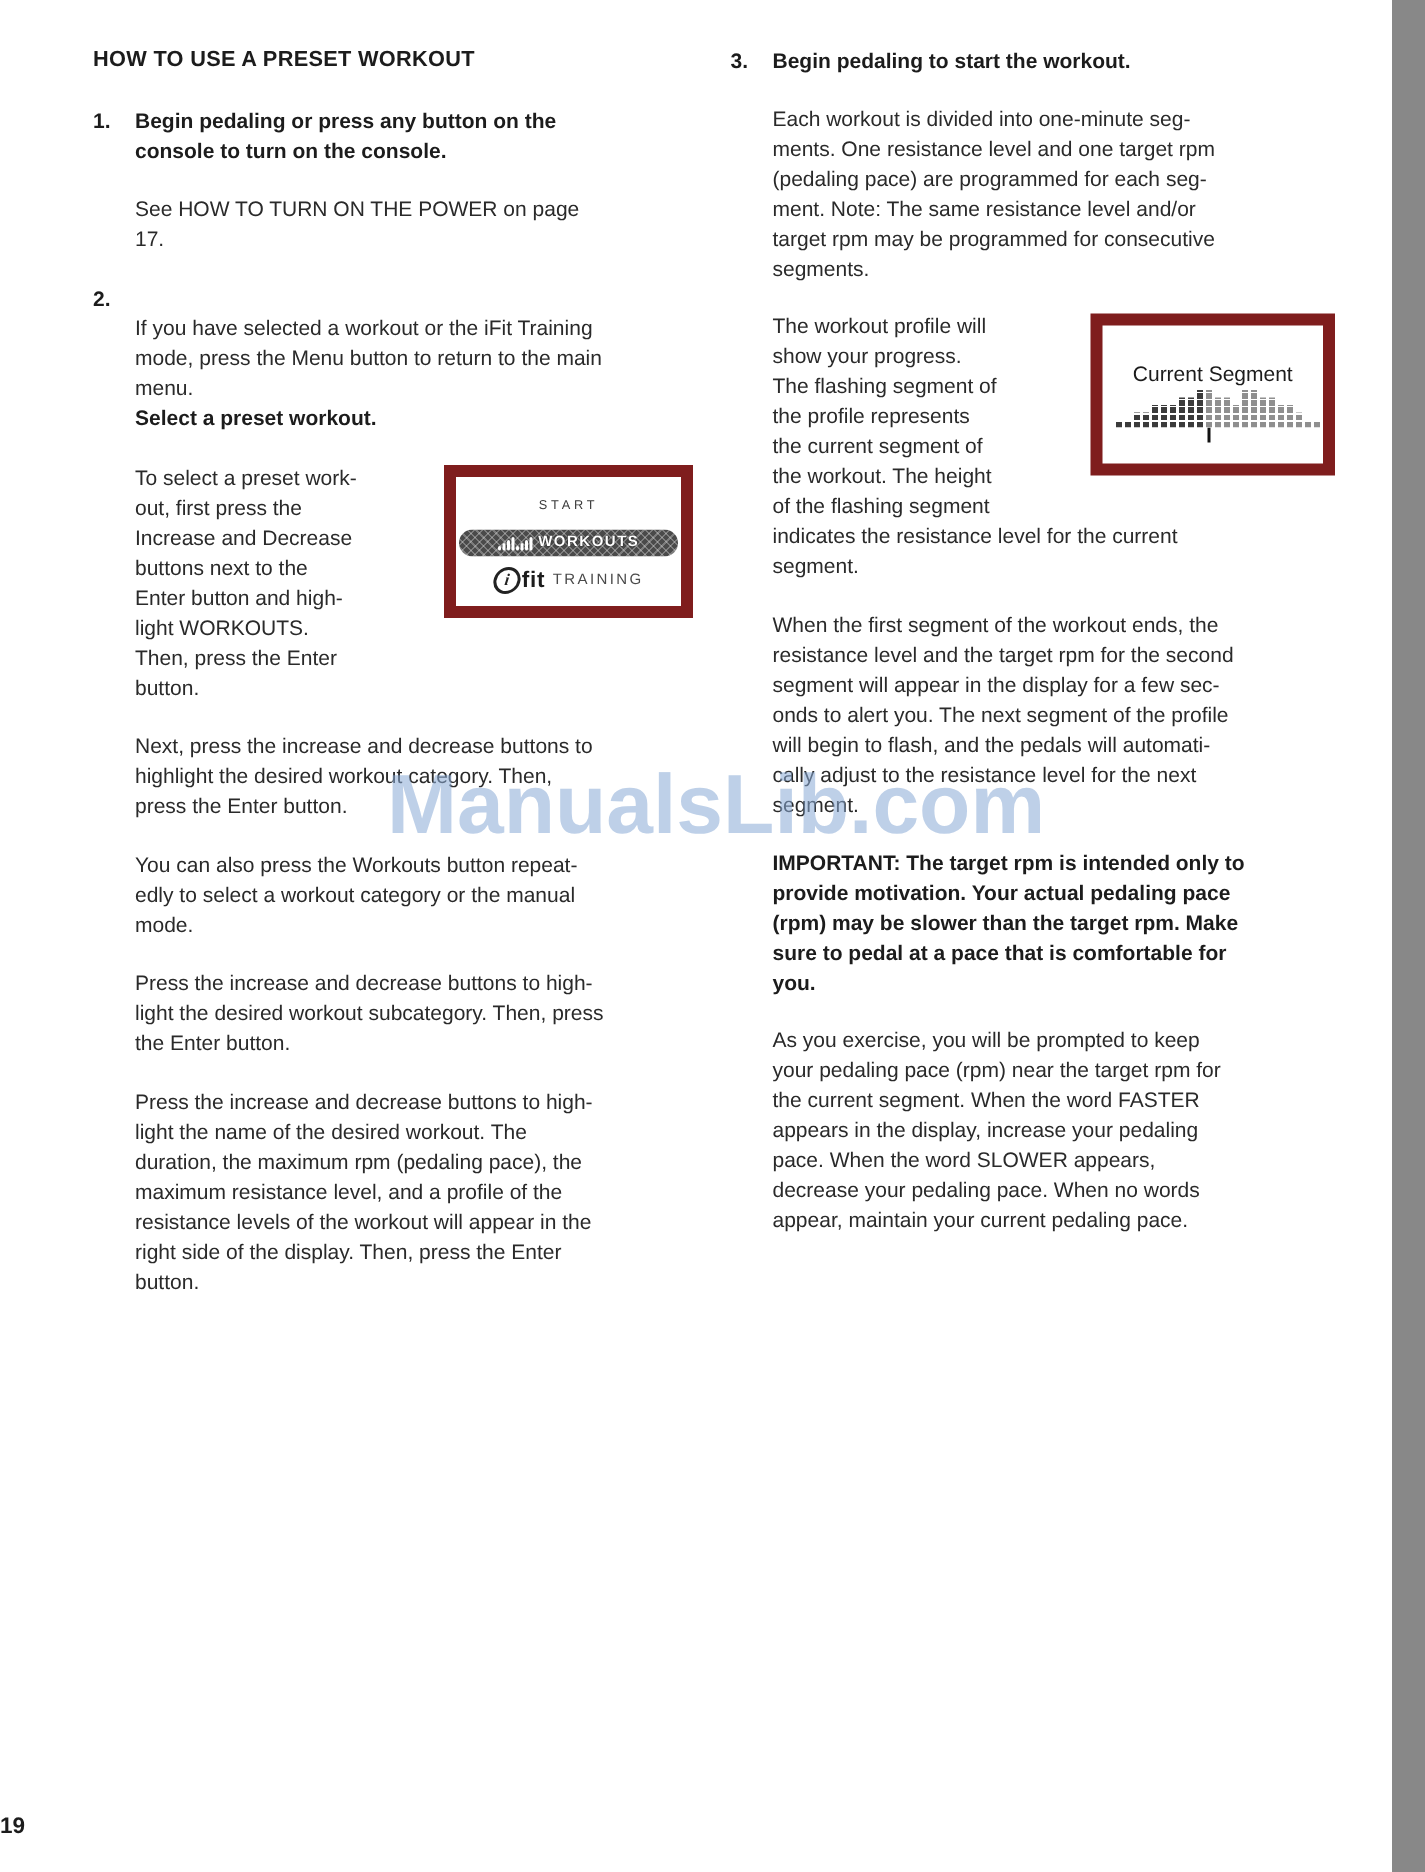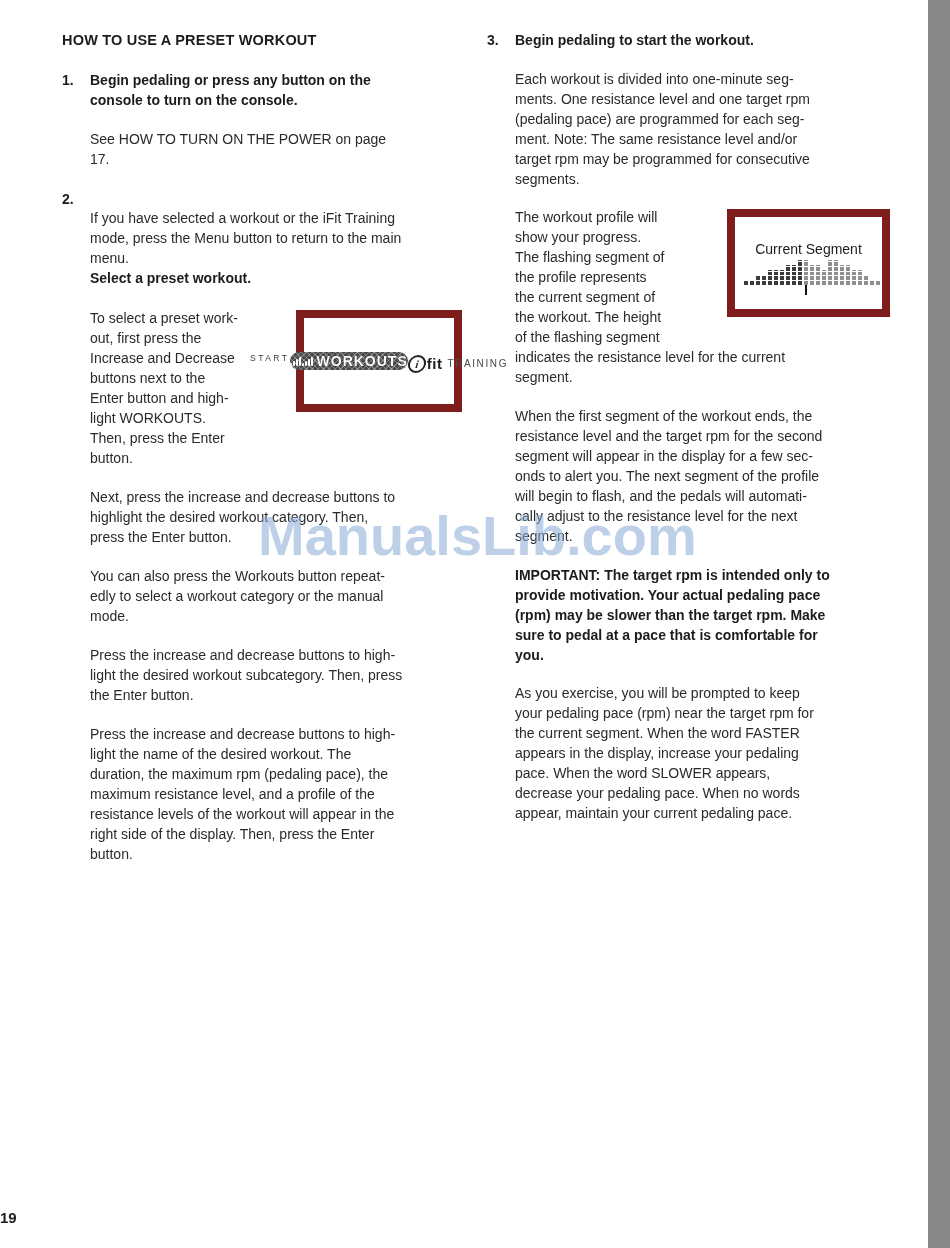--- a/index.html
+++ b/index.html
@@ -14,29 +14,29 @@
   h1.heading{font-size:14.5px;line-height:20px;font-weight:bold;margin:0;color:#1c1c1c;letter-spacing:.2px;}
   .li{display:flex;margin-top:20px;}
   .li .num{flex:0 0 28px;font-weight:bold;color:#1c1c1c;}
   .li-body{flex:1;min-width:0;}
   p.lines{white-space:pre-line;margin:19px 0 0 0;}
   p.lines.first{margin-top:0;}
   p.bold{font-weight:bold;color:#1c1c1c;}
   .para-with-inset{margin-top:20px;overflow:visible;}
   .inset{float:right;border:8px solid #7f1d1d;background:#fff;box-sizing:border-box;}
   
-  .console-inset{width:166px;height:102px;margin:2px 0 24px 8px;display:flex;flex-direction:row;align-items:center;justify-content:center;}
+  .console-inset{width:166px;height:102px;margin:2px 0 24px 8px;display:flex;flex-direction:column;align-items:center;justify-content:center;}
   .start-label{font-size:8.5px;letter-spacing:2.5px;color:#3a3a3a;margin-bottom:7px;}
   .pill{
     width:146px;height:18px;border-radius:9px;display:flex;align-items:center;justify-content:center;gap:4px;
     background-color:#4a4a4a;
     background-image:repeating-linear-gradient(45deg,rgba(255,255,255,.28) 0 1px,transparent 1px 4px),
                      repeating-linear-gradient(-45deg,rgba(255,255,255,.28) 0 1px,transparent 1px 4px);
   }
-  .pill-label{color:#fff;font-size:14px;font-weight:bold;letter-spacing:1px;text-shadow:0 0 1px #000;}
+  .pill-label{color:#fff;font-size:10px;font-weight:bold;letter-spacing:1px;text-shadow:0 0 1px #000;}
   .icon-bars{display:inline-flex;align-items:flex-end;gap:1px;height:10px;}
   .icon-bars .bar{width:2px;background:#fff;border-radius:1px;}
   .ifit-row{display:flex;align-items:center;margin-top:6px;}
   .ifit-circle{
     display:inline-flex;align-items:center;justify-content:center;width:14px;height:14px;border:2px solid #222;
     border-radius:50%;font-family:"Liberation Serif","DejaVu Serif",serif;font-style:italic;font-weight:bold;
     font-size:11px;line-height:1;color:#222;transform:skewX(-8deg);
   }
   .ifit-fit{font-weight:bold;font-size:15px;color:#1c1c1c;margin-left:1px;letter-spacing:.5px;}
   .ifit-training{font-size:10px;letter-spacing:1.6px;color:#4a4a4a;margin-left:5px;}

